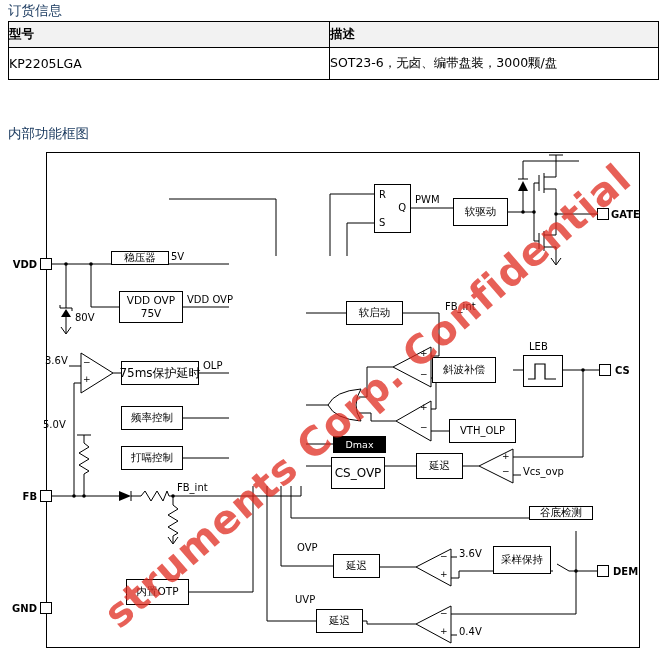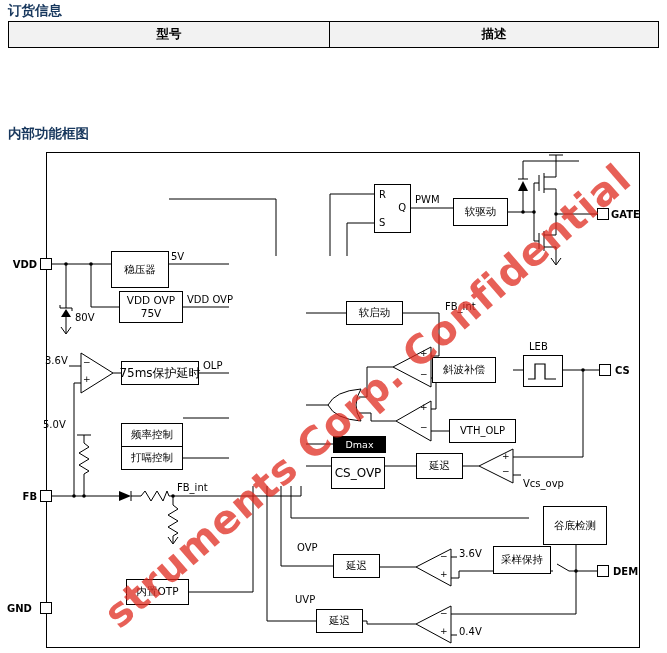--- a/index.html
+++ b/index.html
@@ -1,20 +1,20 @@
 <!DOCTYPE html>
 <html><head>
 <meta charset="utf-8">
 <style>
   html,body{margin:0;padding:0}
   body{width:667px;height:653px;position:relative;background:#fff;overflow:hidden;
        font-family:"DejaVu Sans","Liberation Sans",sans-serif;color:#000}
-  .sec-title{position:absolute;left:8px;font-size:13.5px;font-weight:bold;color:#17375d;white-space:nowrap}
+  .sec-title{position:absolute;left:8px;font-size:13.5px;font-weight:normal;color:#17375d;white-space:nowrap}
   table{position:absolute;left:8px;top:21px;width:651px;border-collapse:collapse;table-layout:fixed}
-  th,td{border:1px solid #000;text-align:center;font-size:12.5px;padding:0}
+  th,td{border:1px solid #000;text-align:left;font-size:12.5px;padding:0}
   th{height:25px;background:#f2f2f2;font-weight:bold}
   td{height:31px}
   .diagram{position:absolute;left:46px;top:152px;width:592px;height:494px;border:1px solid #000}
   .wires{position:absolute;left:0;top:0;overflow:visible}
   .blk{position:absolute;border:1px solid #000;background:#fff;box-sizing:border-box;
        display:flex;flex-direction:column;align-items:center;justify-content:center;
        font-size:10.5px;line-height:1.25;text-align:center;white-space:nowrap}
   .blk.big{font-size:11px;line-height:1.6}
   .blk.small{font-size:12px}
   .blk.dark{background:#000;color:#fff;font-size:9.5px}
@@ -38,20 +38,24 @@
       <col style="width:321px">
       <col>
     </colgroup>
   <thead>
     <tr>
       <th>型号</th>
       <th>描述</th>
     </tr>
   </thead>
   <tbody>
+    <tr>
+      <td>KP2205LGA</td>
+      <td>SOT23-6，无卤、编带盘装，3000颗/盘</td>
+    </tr>
   </tbody>
 </table>
 
 <div class="sec-title" style="top:125px">内部功能框图</div>
 
 <div class="diagram">
 
   <svg class="wires" width="592" height="494" viewBox="0 0 592 494">
     <g stroke="#000" stroke-width="1" fill="none">
 
@@ -184,31 +188,31 @@
         <circle cx="126" cy="343" r="1.8"></circle>
       <circle cx="476" cy="59" r="1.8"></circle>
         <circle cx="487" cy="59" r="1.8"></circle>
         <circle cx="509" cy="61" r="1.8"></circle>
       <circle cx="389" cy="217" r="1.8"></circle>
         <circle cx="536" cy="217" r="1.8"></circle>
         <circle cx="529" cy="418" r="1.8"></circle>
     </g>
   </svg>
 
-  <div class="blk" style="left:64px;top:98px;width:58px;height:37px">
+  <div class="blk" style="left:64px;top:98px;width:58px;height:14px">
       <span>稳压器</span>
     </div>
   <div class="blk" style="left:72px;top:138px;width:64px;height:32px">
     <span>VDD OVP</span>
     <span>75V</span>
   </div>
   <div class="blk small" style="left:74px;top:208px;width:78px;height:24px">
       <span>75ms保护延时</span>
     </div>
-  <div class="blk" style="left:74px;top:270px;width:62px;height:24px">
+  <div class="blk" style="left:74px;top:253px;width:62px;height:24px">
       <span>频率控制</span>
     </div>
   <div class="blk" style="left:74px;top:293px;width:62px;height:24px">
       <span>打嗝控制</span>
     </div>
   <div class="blk rs" style="left:327px;top:31px;width:37px;height:49px">
     <span class="rsl" style="left:4px;top:5px">R</span>
     <span class="rsl" style="right:4px;top:18px">Q</span>
     <span class="rsl" style="left:4px;top:33px">S</span>
   </div>
@@ -231,21 +235,21 @@
     </div>
   <div class="blk" style="left:369px;top:300px;width:47px;height:26px">
       <span>延迟</span>
     </div>
   <div class="blk dark" style="left:286px;top:283px;width:53px;height:17px">
       <span>Dmax</span>
     </div>
   <div class="blk small" style="left:284px;top:304px;width:54px;height:32px">
       <span>CS_OVP</span>
     </div>
-  <div class="blk" style="left:496px;top:353px;width:64px;height:39px">
+  <div class="blk" style="left:482px;top:353px;width:64px;height:14px">
       <span>谷底检测</span>
     </div>
   <div class="blk" style="left:446px;top:393px;width:58px;height:28px">
       <span>采样保持</span>
     </div>
   <div class="blk" style="left:79px;top:426px;width:63px;height:26px">
       <span>内置OTP</span>
     </div>
   <div class="blk" style="left:286px;top:401px;width:47px;height:24px">
       <span>延迟</span>
@@ -256,21 +260,21 @@
 
   <div class="lbl" style="left:124px;top:99px">5V</div>
   <div class="lbl" style="left:140px;top:142px">VDD OVP</div>
   <div class="lbl" style="left:28px;top:160px">80V</div>
   <div class="lbl" style="left:-2px;top:203px">3.6V</div>
   <div class="lbl" style="left:156px;top:208px">OLP</div>
   <div class="lbl" style="left:-4px;top:267px">5.0V</div>
   <div class="lbl" style="left:130px;top:330px">FB_int</div>
   <div class="lbl" style="left:398px;top:149px">FB_int</div>
   <div class="lbl" style="left:368px;top:42px">PWM</div>
-  <div class="lbl" style="left:476px;top:326px">Vcs_ovp</div>
+  <div class="lbl" style="left:476px;top:314px">Vcs_ovp</div>
   <div class="lbl" style="left:250px;top:390px">OVP</div>
   <div class="lbl" style="left:248px;top:442px">UVP</div>
   <div class="lbl" style="left:412px;top:396px">3.6V</div>
   <div class="lbl" style="left:412px;top:474px">0.4V</div>
   <div class="lbl" style="left:482px;top:189px">LEB</div>
 
   <div class="sign" style="left:36px;top:205px">−</div>
   <div class="sign" style="left:36px;top:222px">+</div>
   <div class="sign" style="left:373px;top:196px">+</div>
   <div class="sign" style="left:373px;top:217px">−</div>
@@ -281,21 +285,21 @@
   <div class="sign" style="left:393px;top:399px">−</div>
   <div class="sign" style="left:393px;top:417px">+</div>
   <div class="sign" style="left:393px;top:456px">−</div>
   <div class="sign" style="left:393px;top:474px">+</div>
 
   <div class="pin" style="left:-7px;top:105px"></div>
   <div class="pinlbl" style="left:-40px;top:107px;width:30px;text-align:right">VDD</div>
   <div class="pin" style="left:-7px;top:337px"></div>
   <div class="pinlbl" style="left:-40px;top:339px;width:30px;text-align:right">FB</div>
   <div class="pin" style="left:-7px;top:449px"></div>
-  <div class="pinlbl" style="left:-40px;top:451px;width:30px;">GND</div>
+  <div class="pinlbl" style="left:-40px;top:451px;width:30px;text-align:right">GND</div>
   <div class="pin" style="left:550px;top:55px"></div>
   <div class="pinlbl" style="left:564px;top:57px">GATE</div>
   <div class="pin" style="left:552px;top:211px"></div>
   <div class="pinlbl" style="left:568px;top:213px">CS</div>
   <div class="pin" style="left:550px;top:412px"></div>
   <div class="pinlbl" style="left:566px;top:414px">DEM</div>
 </div>
 
 <div class="wm">struments Corp. Confidential</div>
 

